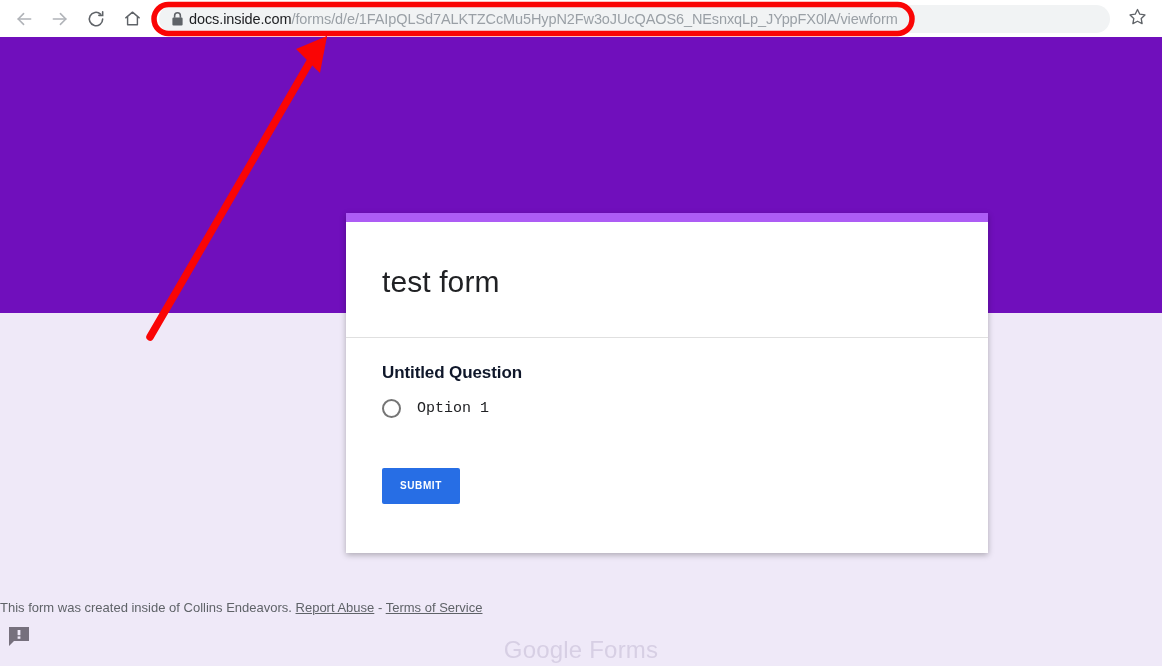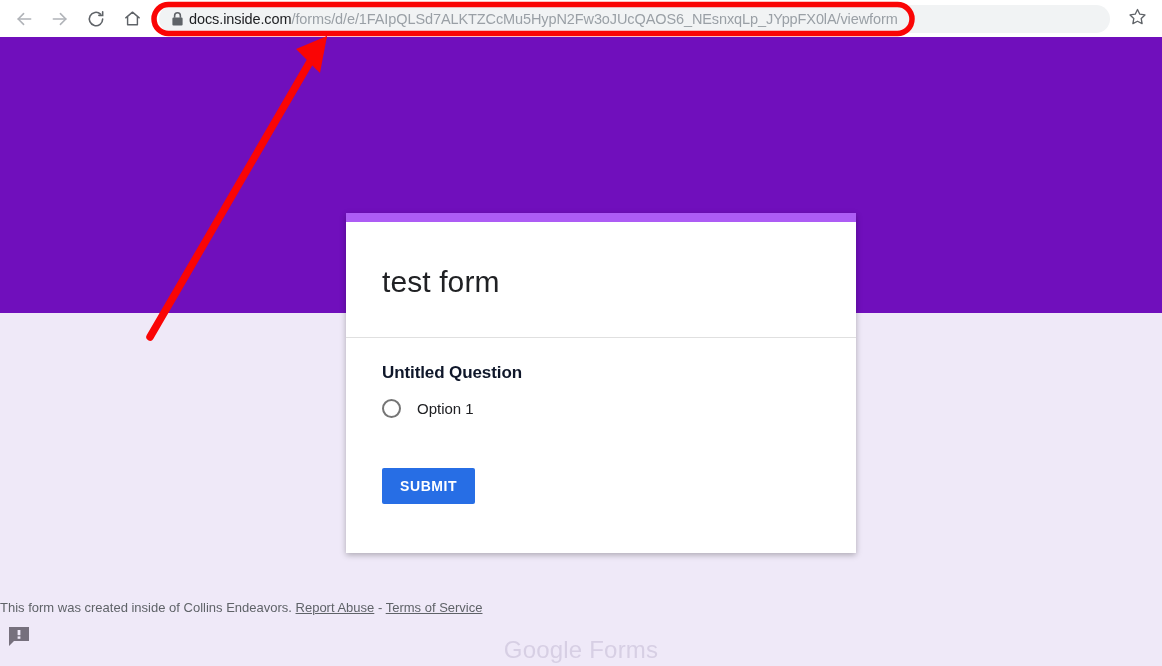--- a/index.html
+++ b/index.html
@@ -90,21 +90,21 @@
     height: 353px;
     background: #efe9f8;
     z-index: 1;
   }
 
   
   .form-card {
     position: absolute;
     left: 346px;
     top: 213px;
-    width: 510px;
+    width: 642px;
     height: 340px;
     background: #ffffff;
     box-shadow: 0 2px 6px rgba(0,0,0,0.28);
     z-index: 3;
     overflow: hidden;
   }
 
   .card-stripe {
     width: 100%;
     height: 9px;
@@ -131,20 +131,21 @@
     font-weight: 700;
     color: #0f172a;
     padding: 25px 0 0 36px;
     letter-spacing: -0.1px;
   }
 
   .option-row {
     display: flex;
     align-items: center;
     padding: 16px 0 0 36px;
+    font-family: Liberation Mono, monospace;
   }
   .radio-circle {
     width: 19px; height: 19px;
     border: 2px solid #757575;
     border-radius: 50%;
     flex: 0 0 auto;
   }
   .option-label {
     margin-left: 16px;
     font-size: 15px;
@@ -154,21 +155,21 @@
   .submit-btn {
     margin: 50px 0 0 36px;
     display: inline-block;
     background: #276ee5;
     color: #ffffff;
     border: none;
     border-radius: 2px;
     padding: 0 18px;
     height: 36px;
     line-height: 36px;
-    font-size: 14px;
+    font-size: 10px;
     font-weight: 700;
     letter-spacing: 0.6px;
     font-family: "Liberation Sans", sans-serif;
     cursor: pointer;
   }
 
   
   .form-footer {
     position: absolute;
     left: 0;

